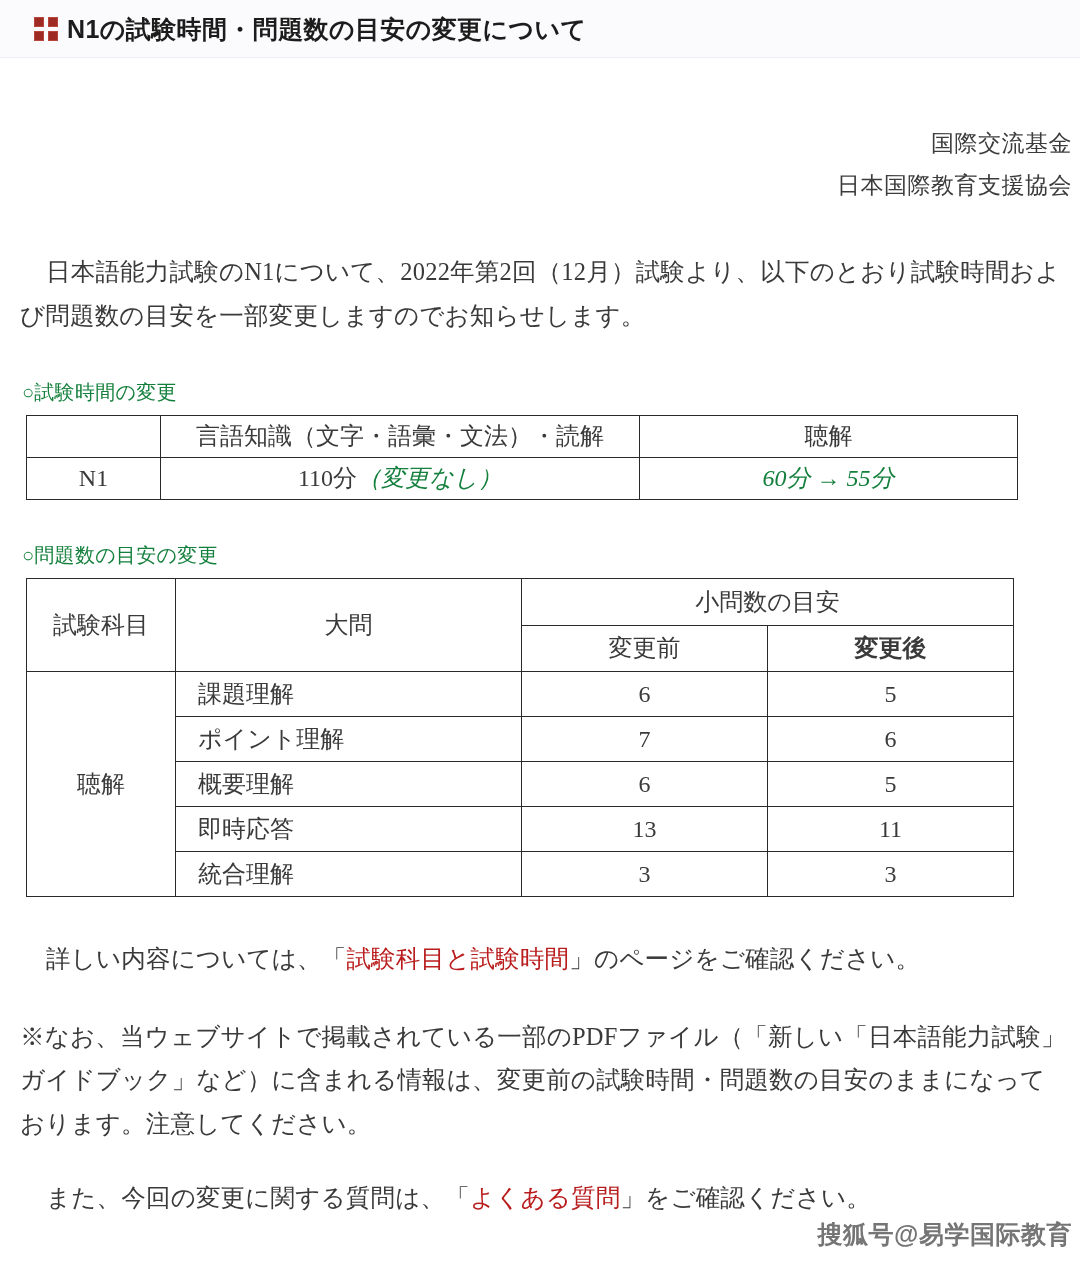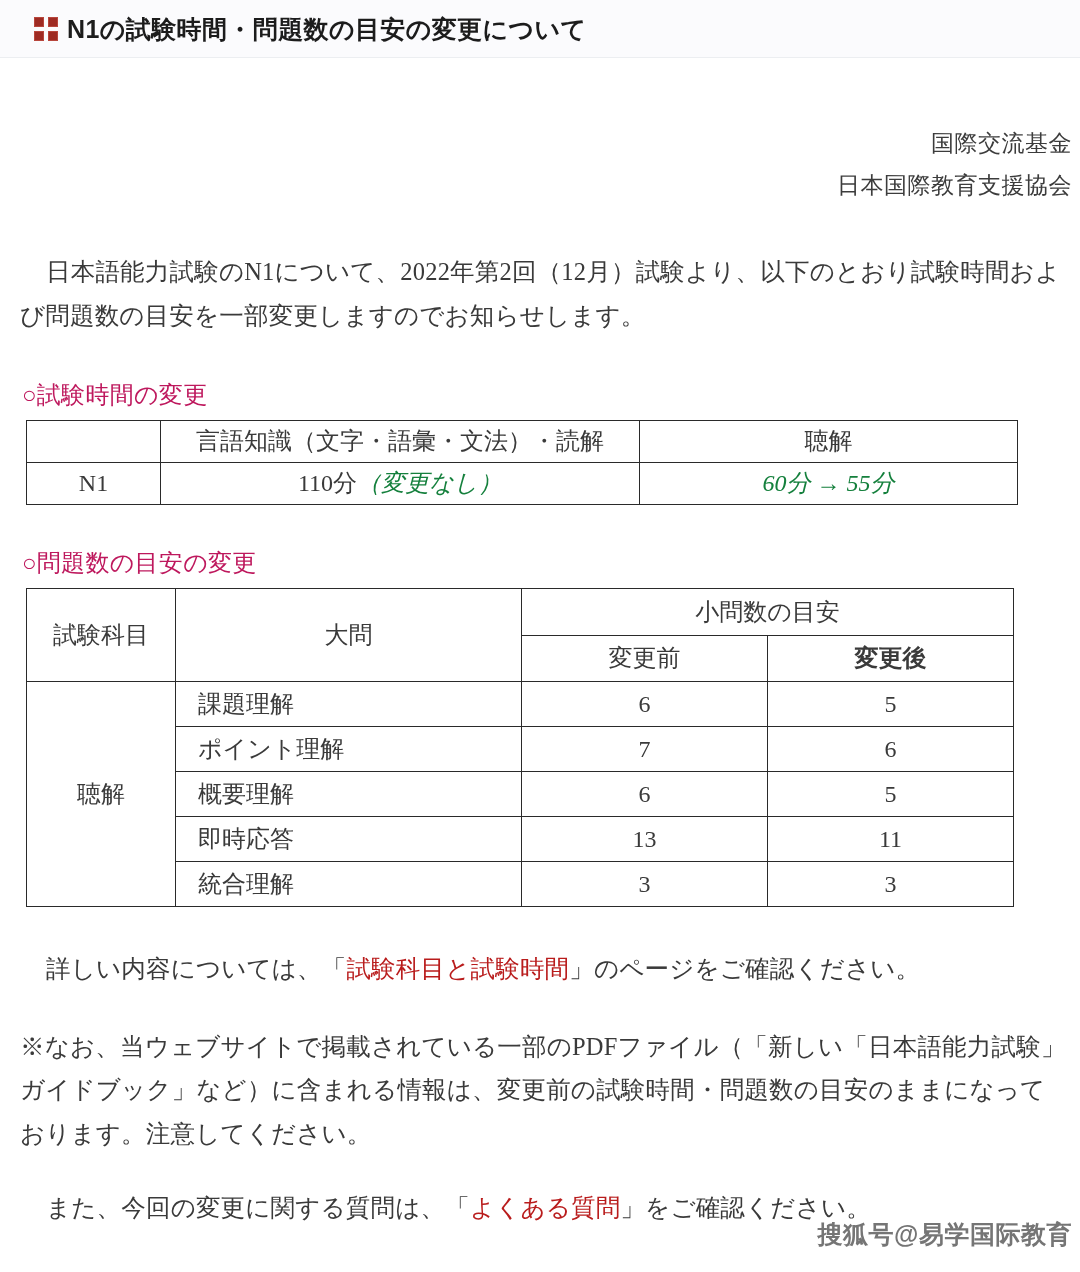--- a/index.html
+++ b/index.html
@@ -85,23 +85,24 @@
     margin: 53px 10px 0 20px;
     font-size: 24.5px;
     line-height: 1.78;
     color: #3a3a3a;
     text-indent: 26px;
     letter-spacing: 0.2px;
   }
 
   .section-head {
     margin: 42px 0 9px 22px;
-    font-size: 24px;
-    color: #be185d;
+    font-size: 20px;
+    color: #15803d;
     letter-spacing: 0.3px;
+    font-family: Liberation Mono, monospace;
   }
 
   
   table.doc-table {
     border-collapse: collapse;
     margin-left: 26px;
     font-size: 24px;
     color: #3a3a3a;
     table-layout: fixed;
   }

